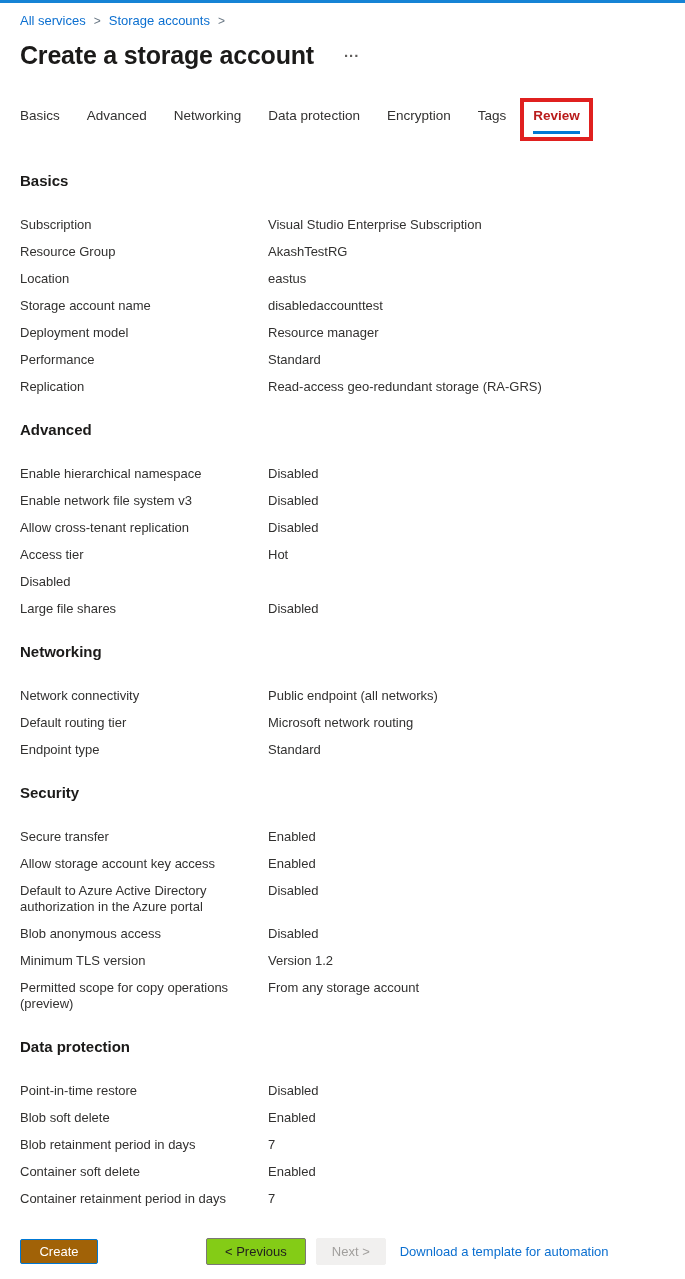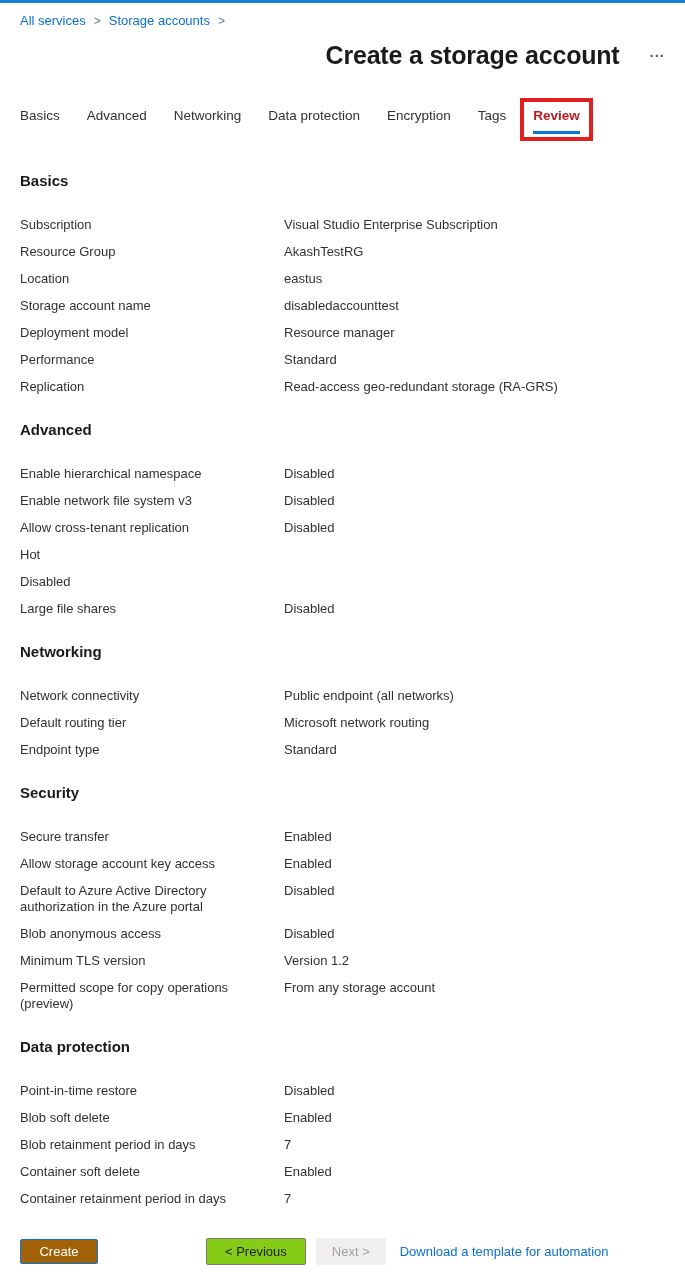--- a/index.html
+++ b/index.html
@@ -18,21 +18,21 @@
     display: flex;
     flex-direction: column;
     padding: 0 20px;
     min-height: 0;
   }
   
   .breadcrumb { margin-top: 10px; font-size: 13px; display: flex; align-items: center; text-align: center; }
   .breadcrumb .crumb { color: #0b6fd0; text-decoration: none; cursor: pointer; }
   .breadcrumb .crumb-sep { color: #6a7885; margin: 0 8px; font-size: 12px; }
   
-  .title-row { margin-top: 13px; display: flex; align-items: center; justify-content: flex-end; }
+  .title-row { margin-top: 13px; display: flex; align-items: center; }
   .page-title { font-size: 25px; font-weight: 700; color: #1b1a19; letter-spacing: -0.2px; }
   .more-icon {
     margin-left: 30px; color: #605e5c; font-size: 15px; font-weight: 700;
     cursor: pointer; line-height: 10px; position: relative; top: -4px; letter-spacing: 1px;
   }
   
   .tabs { display: flex; align-items: flex-start; margin-top: 38px; flex: 0 0 auto; }
   .tab {
     font-size: 13.5px; color: #323130; margin-right: 27px; padding-bottom: 8px;
     border-bottom: 3px solid transparent; cursor: pointer; white-space: nowrap;
@@ -42,21 +42,21 @@
     border: 4px solid #e0201f;
     padding: 6px 9px 3px 9px;
     margin-left: -13px;
     margin-top: -10px;
   }
   .highlight-box .tab { margin-right: 0; }
   
   .sections { flex: 0 0 auto; }
   .section h2 { font-size: 15px; font-weight: 700; color: #1b1a19; margin: 20px 0 23px 0; }
   .sections .section:first-child h2 { margin-top: 31px; }
-  .row { display: flex; align-items: flex-start; font-size: 13px; line-height: 16px; padding: 5px 0 6px 0; gap: 16px; }
+  .row { display: flex; align-items: flex-start; font-size: 13px; line-height: 16px; padding: 5px 0 6px 0; }
   .row .label { flex: 0 0 248px; padding-right: 16px; }
   .row .value { flex: 1; }
   
   .footer { margin-top: auto; display: flex; align-items: center; padding-bottom: 14px; flex: 0 0 auto; }
   .btn { font-family: "Liberation Sans", sans-serif; font-size: 13px; border-radius: 2px; cursor: pointer; }
   .btn-create {
     background: #a16207; color: #ffffff; border: 1px solid #0078d4;
     width: 78px; height: 25px;
   }
   .btn-previous {
@@ -140,20 +140,21 @@
         </div>
         <div class="row">
           <span class="label">Enable network file system v3</span>
           <span class="value">Disabled</span>
         </div>
         <div class="row">
           <span class="label">Allow cross-tenant replication</span>
           <span class="value">Disabled</span>
         </div>
         <div class="row">
+          <span class="label">Access tier</span>
           <span class="value">Hot</span>
         </div>
         <div class="row">
           <span class="value">Disabled</span>
         </div>
         <div class="row">
           <span class="label">Large file shares</span>
           <span class="value">Disabled</span>
         </div>
       </div>

